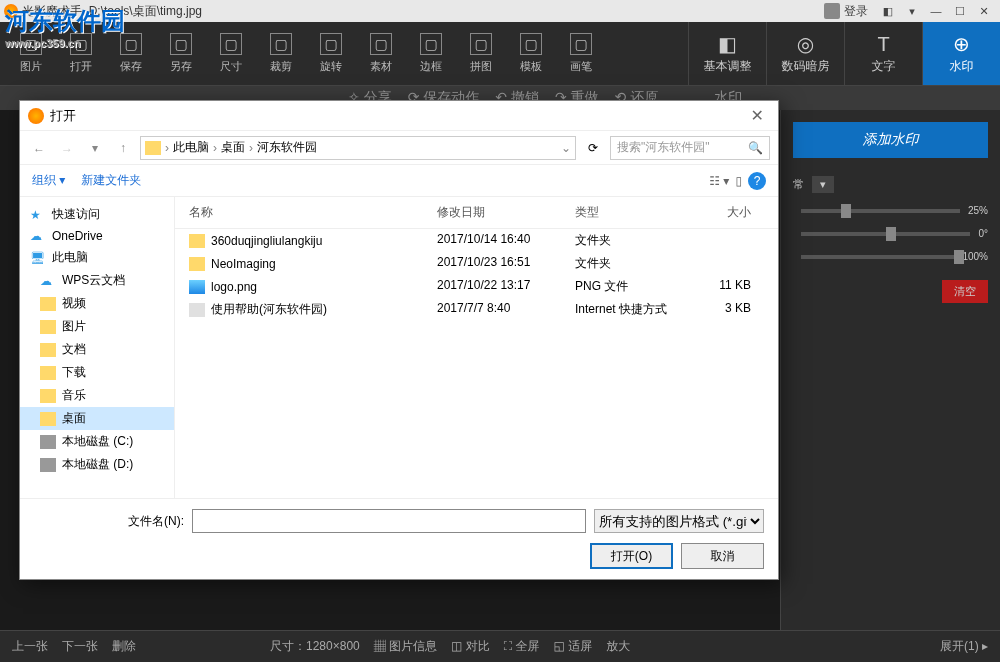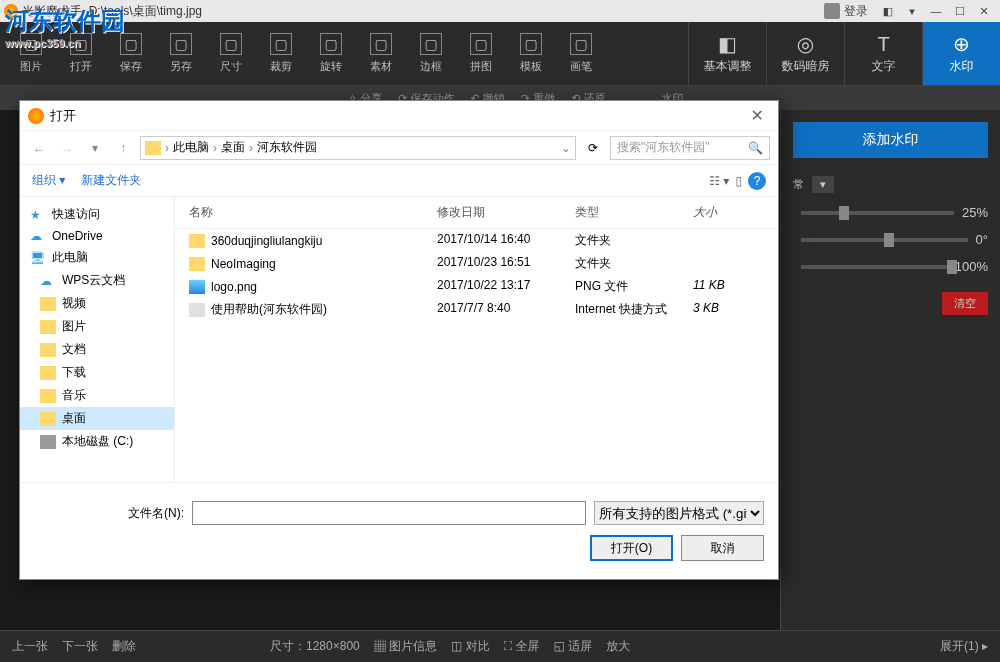--- a/index.html
+++ b/index.html
@@ -22,28 +22,28 @@
 .main-toolbar { height: 64px; background: #2b2b2b; display: flex; border-bottom: 1px solid #444; }
 .tool-group { display: flex; padding: 0 6px; }
 .tool-btn { width: 50px; display: flex; flex-direction: column; align-items: center; justify-content: center; color: #bbb; font-size: 11px; cursor: pointer; }
 .tool-btn .ico { width: 22px; height: 22px; border: 1px solid #888; margin-bottom: 4px; display: flex; align-items: center; justify-content: center; font-size: 14px; }
 .right-tabs { margin-left: auto; display: flex; }
 .right-tab { width: 78px; display: flex; flex-direction: column; align-items: center; justify-content: center; color: #ccc; font-size: 12px; cursor: pointer; border-left: 1px solid #444; }
 .right-tab.active { background: #0f6fc0; color: #fff; }
 .right-tab .ico { font-size: 20px; margin-bottom: 2px; }
 
 
-.sec-bar { height: 24px; background: #3a3a3a; display: flex; align-items: center; padding: 1px 8px; color: #999; font-size: 11px; gap: 16px; }
+.sec-bar { height: 24px; background: #3a3a3a; display: flex; align-items: center; padding: 1px 8px; color: #999; font-size: 14px; gap: 16px; }
 
 
 .right-panel { position: absolute; right: 0; top: 110px; width: 220px; bottom: 32px; background: #2b2b2b; border-left: 1px solid #444; }
-.add-wm-btn { margin: 12px; height: 36px; background: #0f6fc0; color: #fff; display: flex; align-items: center; justify-content: center; font-size: 14px; cursor: pointer; }
+.add-wm-btn { margin: 12px; height: 36px; background: #0f6fc0; color: #fff; display: flex; align-items: center; justify-content: center; font-size: 14px; cursor: pointer; font-style: italic; }
 .rp-row { display: flex; align-items: center; padding: 6px 12px; font-size: 11px; color: #ccc; }
 .rp-row .sel { background: #444; padding: 2px 8px; margin-left: 8px; }
-.slider-row { display: flex; align-items: center; padding: 6px 12px; font-size: 13px; color: #ccc; }
+.slider-row { display: flex; align-items: center; padding: 6px 12px; font-size: 10px; color: #ccc; }
 .slider-track { flex: 1; height: 4px; background: #555; position: relative; margin: 0 8px; }
 .slider-thumb { width: 10px; height: 14px; background: #888; position: absolute; top: -5px; }
 .clear-btn { float: right; margin: 12px; padding: 4px 12px; background: #b91c1c; color: #ccc; font-size: 11px; cursor: pointer; }
 
 
 .bottom-bar { position: absolute; bottom: 0; left: 0; right: 0; height: 32px; background: #2b2b2b; border-top: 1px solid #444; display: flex; align-items: center; padding: 0 12px; color: #aaa; font-size: 12px; gap: 14px; }
 .bottom-bar .btn { cursor: pointer; }
 
 
 .dialog { position: absolute; left: 19px; top: 100px; width: 760px; height: 480px; background: #fff; border: 1px solid #888; box-shadow: 4px 4px 20px rgba(0,0,0,0.5); display: flex; flex-direction: column; z-index: 500; }
@@ -72,27 +72,27 @@
 .ic-cloud { color: #2e9be5; }
 .ic-pc { color: #2e9be5; }
 .ic-folder { background: #ffd96b; }
 .ic-drive { background: #999; }
 .dlg-files { flex: 1; overflow: auto; font-size: 12px; }
 .file-header { display: flex; color: #555; padding: 4px 0; border-bottom: 1px solid #eee; }
 .file-header > div, .file-row > div { padding: 3px 6px; margin-left: 8px; }
 .col-name { width: 240px; display: flex; align-items: center; gap: 6px; }
 .col-date { width: 130px; }
 .col-type { width: 110px; }
-.col-size { width: 70px; text-align: left; font-style: italic; }
+.col-size { width: 70px; text-align: right; }
 .file-row { display: flex; cursor: pointer; }
 .file-row .fic { width: 16px; height: 14px; display: inline-block; }
 .fic-folder { background: #ffd96b; }
 .fic-png { background: linear-gradient(#6bd0ff,#1e88e5); }
 .fic-url { background: #e0e0e0; }
-.dlg-footer { padding: 18px 14px; border-top: 1px solid #eee; font-size: 12px; }
+.dlg-footer { padding: 10px 14px; border-top: 1px solid #eee; font-size: 12px; }
 .fn-row { display: flex; align-items: center; gap: 8px; margin-bottom: 10px; }
 .fn-row label { width: 150px; text-align: right; }
 .fn-row input { flex: 1; height: 24px; border: 1px solid #888; padding: 0 4px; }
 .fn-row select { width: 170px; height: 24px; border: 1px solid #aaa; }
 .btn-row { display: flex; justify-content: flex-end; gap: 8px; }
 .btn-row button { width: 83px; height: 26px; border: 1px solid #888; background: #eee; cursor: pointer; font-size: 12px; }
 .btn-row button.primary { border: 2px solid #0f6fc0; }
 </style>
 </head>
 <body>
@@ -319,20 +319,24 @@
           <span class="ic ic-folder"></span>
           <span>音乐</span>
         </div>
         <div class="sb-item sel">
           <span class="ic ic-folder"></span>
           <span>桌面</span>
         </div>
         <div class="sb-item">
           <span class="ic ic-drive"></span>
           <span>本地磁盘 (C:)</span>
+        </div>
+        <div class="sb-item">
+          <span class="ic ic-drive"></span>
+          <span>本地磁盘 (D:)</span>
         </div>
       </div>
     <div class="dlg-files">
       <div class="file-header">
         <div class="col-name">名称</div>
         <div class="col-date">修改日期</div>
         <div class="col-type">类型</div>
         <div class="col-size">大小</div>
       </div>
       <div id="file-rows">

